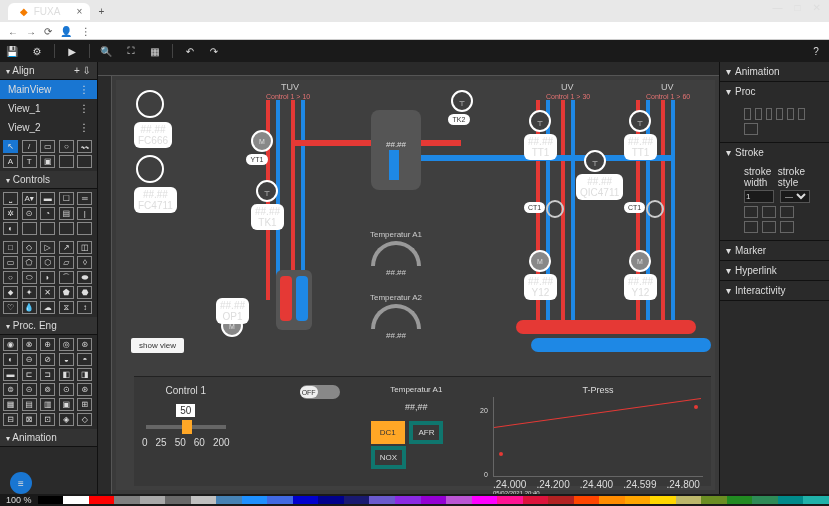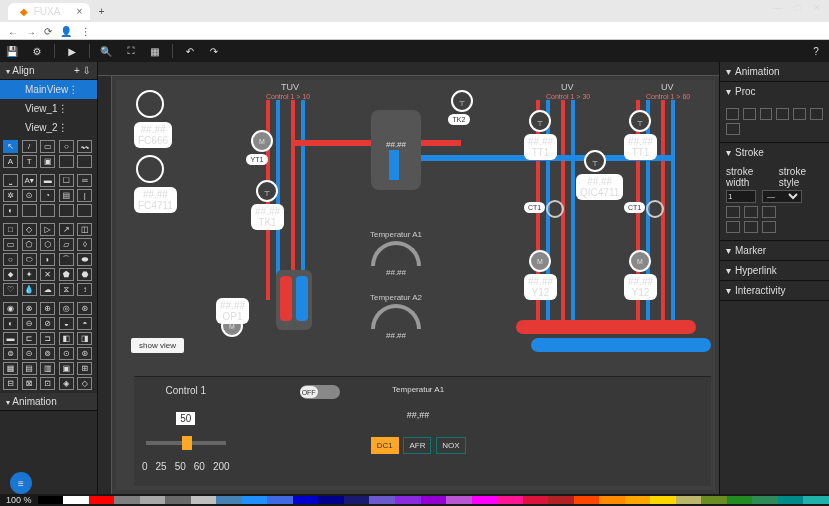--- a/index.html
+++ b/index.html
@@ -13,32 +13,32 @@
 .url-box{flex:1;background:#f1f3f4;border-radius:10px;padding:2px 10px;color:#333;font-size:10px}
 .win-controls{position:absolute;top:2px;right:8px;display:flex;gap:12px;color:#333}
 .app{height:466px;background:#2a2a2a;display:flex;flex-direction:column}
 .toolbar{height:22px;background:#1a1a1a;display:flex;align-items:center;padding:0 6px;gap:10px}
 .toolbar .sep{width:1px;height:14px;background:#444}
 .tb-icon{width:14px;height:14px;display:flex;align-items:center;justify-content:center;cursor:pointer}
 .main{flex:1;display:flex;overflow:hidden}
 .left-panel{width:98px;background:#2a2a2a;border-right:1px solid #111;display:flex;flex-direction:column;overflow-y:auto}
 .panel-header{background:#333;padding:3px 6px;display:flex;justify-content:space-between;align-items:center;border-bottom:1px solid #111;font-size:9px}
 .panel-header .chev{font-size:8px}
-.view-item{padding:4px 25px;font-size:9px;display:flex;align-items:center}
+.view-item{padding:4px 8px;font-size:9px;display:flex;justify-content:space-between;align-items:center}
 .view-item.active{background:#1976d2;color:#fff}
 .shape-grid{display:grid;grid-template-columns:repeat(5,1fr);gap:2px;padding:3px}
 .shape-grid .s{width:15px;height:13px;border:1px solid #888;display:flex;align-items:center;justify-content:center;font-size:8px;cursor:pointer}
 .canvas-area{flex:1;background:#3a3a3a;position:relative;overflow:hidden}
 .ruler-h{height:14px;background:#2a2a2a;border-bottom:1px solid #555}
 .ruler-v{position:absolute;left:0;top:14px;bottom:0;width:14px;background:#2a2a2a;border-right:1px solid #555}
 .canvas{position:absolute;left:18px;top:18px;right:4px;bottom:4px;background:#3f3f3f}
 .right-panel{width:110px;background:#2a2a2a;border-left:1px solid #111}
 .rp-section{border-bottom:1px solid #111}
 .rp-header{padding:4px 6px;font-size:9px;display:flex;align-items:center;gap:4px}
-.rp-body{padding:4px 6px}
+.rp-body{padding:4px 24px}
 .align-row{display:flex;gap:4px;margin:3px 0}
 .align-btn{width:14px;height:12px;border:1px solid #666;cursor:pointer}
 .status{height:12px;background:#1a1a1a;display:flex;align-items:center}
 .color-strip{display:flex;height:8px;flex:1}
 .color-strip div{flex:1}
 .zoom{padding:0 6px;font-size:9px}
 
 .pipe-v{position:absolute;width:4px}
 .pipe-h{position:absolute;height:4px}
 .red{background:#e53935}
@@ -48,26 +48,26 @@
 .gauge-lbl{font-size:8px;color:#ccc}
 .tag{position:absolute;background:#fff;color:#333;border-radius:6px;padding:2px 4px;font-size:7px;text-align:center;min-width:28px}
 .circ{position:absolute;width:22px;height:22px;border:2px solid #fff;border-radius:50%;display:flex;align-items:center;justify-content:center;font-size:7px;background:#3f3f3f}
 .fan{position:absolute;width:18px;height:18px;border:2px solid #ccc;border-radius:50%}
 .uv-lbl{position:absolute;font-size:9px;color:#ccc}
 .ctrl-lbl{position:absolute;font-size:7px;color:#e57373}
 .tank{position:absolute;width:50px;height:80px;background:#555;border-radius:8px}
 .tank-fill{position:absolute;bottom:10px;left:18px;width:10px;height:30px;background:#1e88e5}
 .big-circ{position:absolute;width:28px;height:28px;border:2px solid #fff;border-radius:50%;background:#3f3f3f}
 .bottom-panel{position:absolute;left:18px;right:4px;bottom:4px;height:110px;background:#383838;border-top:1px solid #222;padding:8px;display:flex;gap:30px}
-.ctrl-block{display:flex;flex-direction:column;align-items:center;gap:16px}
+.ctrl-block{display:flex;flex-direction:column;align-items:center;gap:8px}
 .slider-track{width:80px;height:4px;background:#666;position:relative}
 .slider-thumb{position:absolute;top:-5px;width:10px;height:14px;background:#ffa726}
 .toggle{width:40px;height:14px;background:#888;border-radius:7px;display:flex;align-items:center}
 .toggle-knob{width:18px;height:12px;background:#eee;border-radius:6px;font-size:7px;color:#333;display:flex;align-items:center;justify-content:center}
-.chip{padding:3px 5px;border:1px solid #0f766e;font-size:8px;display:inline-block;margin:1px}
+.chip{padding:3px 5px;border:4px solid #0f766e;font-size:8px;display:inline-block;margin:1px}
 .chip.on{background:#ffa726;color:#333;border-color:#ffa726}
 .chart{width:210px;height:80px;position:relative;border-left:1px solid #666;border-bottom:1px solid #666}
 .chart-title{text-align:center;font-size:9px;margin-bottom:2px}
 .chart-line{position:absolute;left:0;top:30px;right:0;height:1px;background:#e53935;transform:rotate(-8deg);transform-origin:left}
 .show-btn{position:absolute;background:#f5f5f5;color:#333;padding:3px 8px;font-size:8px;border-radius:2px}
 .fab{position:absolute;bottom:12px;left:10px;width:22px;height:22px;background:#1976d2;border-radius:50%;display:flex;align-items:center;justify-content:center;z-index:10}
 .drop-tank{position:absolute;width:36px;height:60px;background:#555;border-radius:6px}
 .drop-tank::before{content:"";position:absolute;left:4px;top:6px;width:12px;height:45px;background:#e53935;border-radius:4px}
 .drop-tank::after{content:"";position:absolute;right:4px;top:6px;width:12px;height:45px;background:#1e88e5;border-radius:4px}
 input[type=text]{background:#1a1a1a;border:1px solid #555;color:#ddd;width:30px;font-size:8px;padding:1px}
@@ -142,20 +142,23 @@
           <div class="s">▭</div>
           <div class="s">○</div>
           <div class="s">〰</div>
         <div class="s">A</div>
           <div class="s">T</div>
           <div class="s">▣</div>
           <div class="s"></div>
           <div class="s"></div>
       </div>
 
+      <div class="panel-header">
+          <span><span class="chev">▾</span> <span>Controls</span></span>
+        </div>
       <div class="shape-grid">
         <div class="s">⎵</div>
           <div class="s">A▾</div>
           <div class="s">▬</div>
           <div class="s">☐</div>
           <div class="s">═</div>
         <div class="s">✲</div>
           <div class="s">⊙</div>
           <div class="s">◔</div>
           <div class="s">▤</div>
@@ -188,20 +191,23 @@
           <div class="s">✕</div>
           <div class="s">⬟</div>
           <div class="s">⬣</div>
         <div class="s">♡</div>
           <div class="s">💧</div>
           <div class="s">☁</div>
           <div class="s">⧖</div>
           <div class="s">↕</div>
       </div>
 
+      <div class="panel-header">
+          <span><span class="chev">▾</span> <span>Proc. Eng</span></span>
+        </div>
       <div class="shape-grid">
         <div class="s">◉</div>
           <div class="s">⊗</div>
           <div class="s">⊕</div>
           <div class="s">◎</div>
           <div class="s">⊛</div>
         <div class="s">◐</div>
           <div class="s">⊖</div>
           <div class="s">⊘</div>
           <div class="s">◒</div>
@@ -340,20 +346,39 @@
               </div>
           </div>
           <div class="ctrl-block">
             <span style="font-size:8px">Temperatur A1</span>
             <span style="font-size:9px">##,##</span>
             <div>
               <span class="chip on">DC1</span>
               <span class="chip">AFR</span>
               <span class="chip">NOX</span>
             </div>
+          </div>
+          <div>
+            <div class="chart-title">T-Press</div>
+            <div class="chart">
+              <span style="position:absolute;left:-14px;top:10px;font-size:7px">20</span>
+              <span style="position:absolute;left:-10px;bottom:-2px;font-size:7px">0</span>
+              <div class="chart-line"></div>
+              <div style="position:absolute;left:5px;top:55px;width:4px;height:4px;background:#e53935;border-radius:50%"></div>
+              <div style="position:absolute;right:5px;top:8px;width:4px;height:4px;background:#e53935;border-radius:50%"></div>
+            </div>
+            <div style="display:flex;gap:10px;font-size:6px;margin-top:2px">
+              <span>.24.000</span>
+                <span>.24.200</span>
+                <span>.24.400</span>
+                <span>.24.599</span>
+                <span>.24.800</span>
+            </div>
+            <div style="font-size:6px">05/02/2021 20:40</div>
+
           </div>
         </div>
       </div>
     </div>
 
     <div class="right-panel">
       <div class="rp-section">
           <div class="rp-header">
             <span>▾</span>
             <span>Animation</span>

